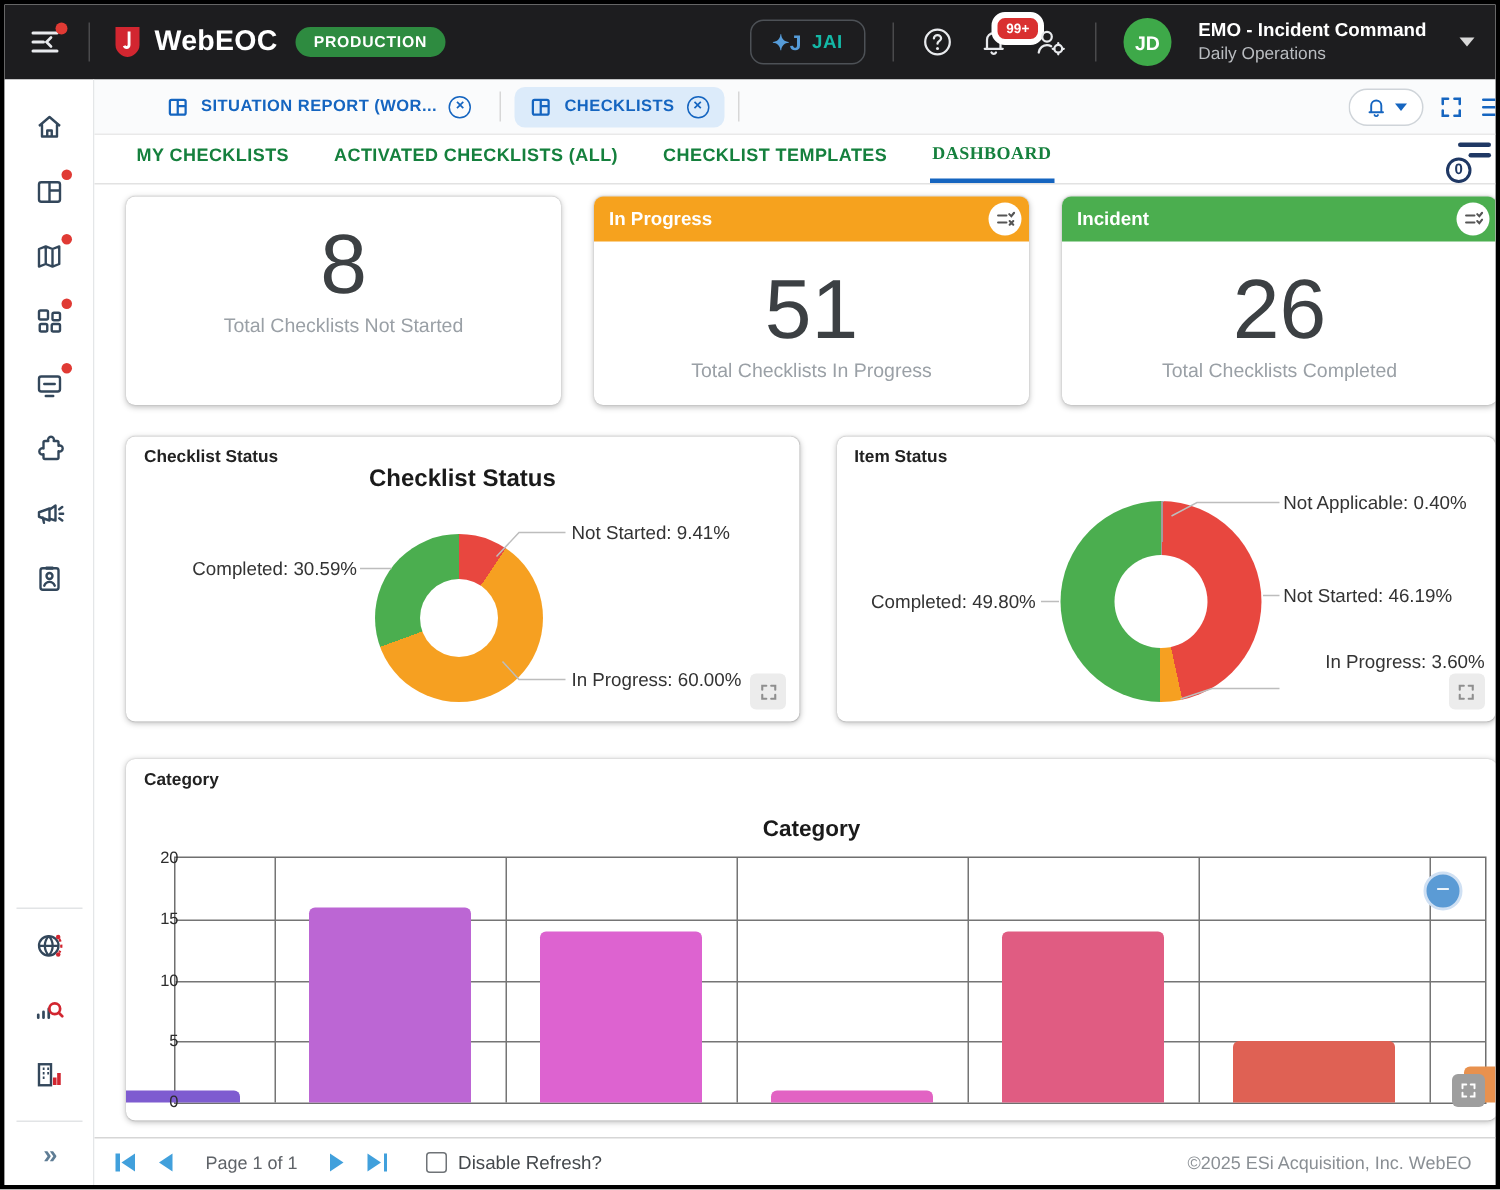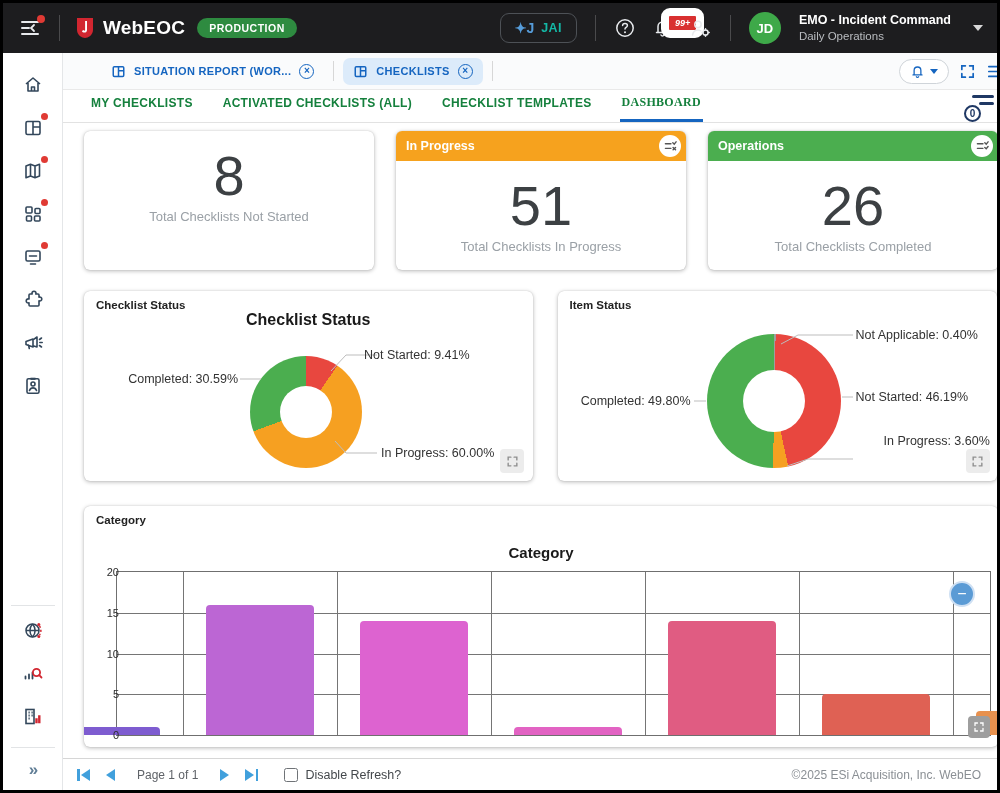--- a/index.html
+++ b/index.html
@@ -19,21 +19,21 @@
   .brand { font-size:19px; font-weight:bold; letter-spacing:.2px; margin-left:9px; }
   .env-pill { margin-left:12px; font-size:10.5px; font-weight:bold; letter-spacing:.5px;
               padding:4px 12px; border-radius:11px; color:#fff; }
   .topbar-right { margin-left:auto; display:flex; align-items:center; gap:16px; }
   .jai-btn { display:flex; align-items:center; gap:7px; border:1px solid #4d5156; border-radius:9px;
              padding:6px 14px; cursor:pointer; }
   .jai-glyph { color:#569cd9; font-weight:bold; font-size:14px; }
   .jai-label { color:#14b8a6; font-weight:bold; font-size:12.5px; letter-spacing:.4px; }
   .top-ic { width:22px; height:22px; display:flex; align-items:center; justify-content:center; cursor:pointer; position:relative; }
   .badge-99 { position:absolute; top:-9px; left:9px; background:#d93030; color:#fff; font-size:9px; font-weight:bold;
-              padding:2px 6px; border-radius:9px; border:8px solid #ffffff;font-style:italic; }
+              padding:2px 6px; border-radius:9px; border:4px solid #ffffff; }
   .avatar { width:32px; height:32px; border-radius:50%; background:#3ea949; color:#fff; font-weight:bold;
             font-size:13px; display:flex; align-items:center; justify-content:center; cursor:pointer; }
   .who { line-height:1.25; margin-left:2px; }
   .who .org { font-size:12.5px; font-weight:bold; color:#fff; }
   .who .role { font-size:11.5px; color:#b9bcc0; }
   .caret-down { width:0; height:0; border-left:5px solid transparent; border-right:5px solid transparent;
                 border-top:6px solid #d8d8d8; margin-left:6px; cursor:pointer; }
 
   
   .app-body { flex:1; display:flex; min-height:0; }
@@ -347,21 +347,21 @@
               </span>
             </div>
             <div class="stat-body">
               <div class="stat-num">51</div>
               <div class="stat-cap">Total Checklists In Progress</div>
             </div>
           </div>
 
           <div class="card stat-card">
             <div class="stat-head" style="background: rgb(75, 174, 79);">
-              <span class="stat-title">Operations</span>
+              <span class="stat-title">Incident</span>
               <span class="stat-head-ic">
                 <svg width="13" height="12" viewBox="0 0 14 12" fill="none" stroke="#555" stroke-width="1.5" stroke-linecap="round">
                     <path d="M1.5 3.5h6M1.5 8.5h6M9.5 2.5L11 4l2-2.5M9.5 7.5L11 9l2-2.5"></path>
                   </svg>
               </span>
             </div>
             <div class="stat-body">
               <div class="stat-num">26</div>
               <div class="stat-cap">Total Checklists Completed</div>
             </div>
@@ -373,21 +373,21 @@
           <div class="card donut-card" style="width:449px;">
             <div class="card-h">Checklist Status</div>
             <div class="chart-title" style="top:20px;">Checklist Status</div>
             <div class="donut" id="donut0" style="left: 166px; top: 65px; width: 112px; height: 112px; background: conic-gradient(rgb(232, 71, 63) 0deg, rgb(232, 71, 63) 33.876deg, rgb(246, 160, 33) 33.876deg, rgb(246, 160, 33) 249.876deg, rgb(75, 174, 79) 249.876deg, rgb(75, 174, 79) 360deg);"></div>
             <div class="donut-hole" style="left:196px;top:95px;width:52px;height:52px;"></div>
             <svg class="leader" width="449" height="190" style="left:0;top:0;">
               <path d="M293 64 L262 64 L247 80" fill="none" stroke="#bdbdbd" stroke-width="1"></path>
               <path d="M156 88 L177 88" fill="none" stroke="#bdbdbd" stroke-width="1"></path>
               <path d="M293 162 L262 162 L251 150" fill="none" stroke="#bdbdbd" stroke-width="1"></path>
             </svg>
-            <div class="dlabel" style="left:280px;top:57px;">Not Started: 9.41%</div>
+            <div class="dlabel" style="left:297px;top:57px;">Not Started: 9.41%</div>
             <div class="dlabel" style="left:4px;top:81px;width:150px;text-align:right;">Completed: 30.59%</div>
             <div class="dlabel" style="left:297px;top:155px;">In Progress: 60.00%</div>
             <div class="expand-sm" style="left:416px;top:158px;">
               <svg width="13" height="13" viewBox="0 0 24 24" fill="none" stroke="#8f8f8f" stroke-width="2.6" stroke-linecap="round">
                   <path d="M4 9V4h5M15 4h5v5M20 15v5h-5M9 20H4v-5"></path>
                 </svg>
             </div>
           </div>
 
           <div class="card donut-card" style="width:440px;">

